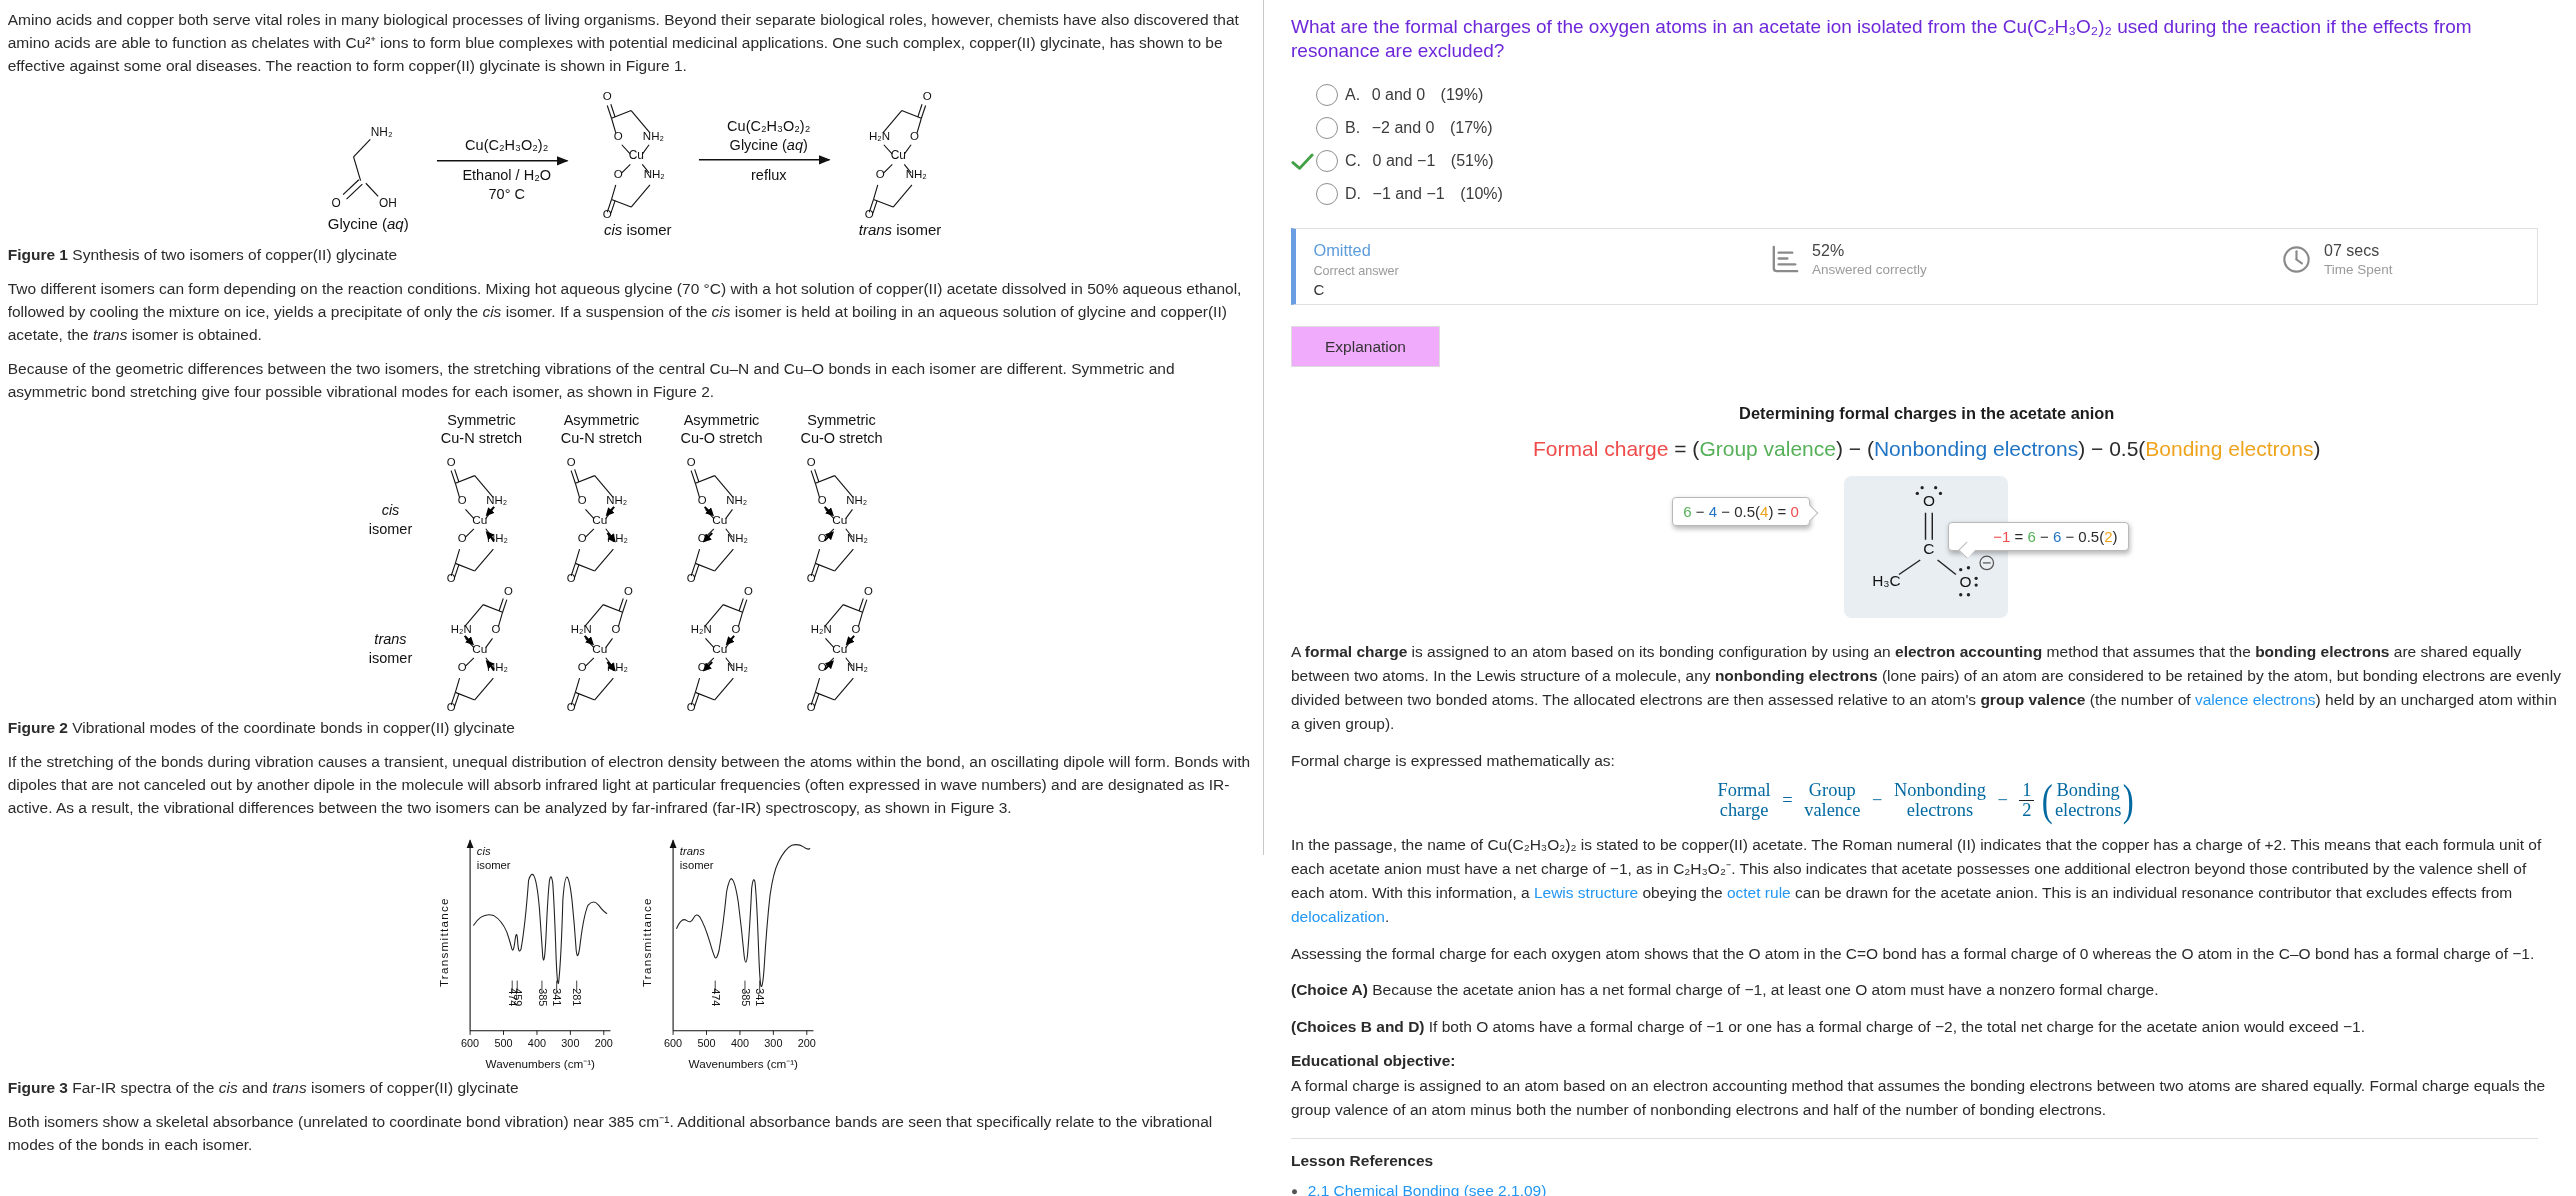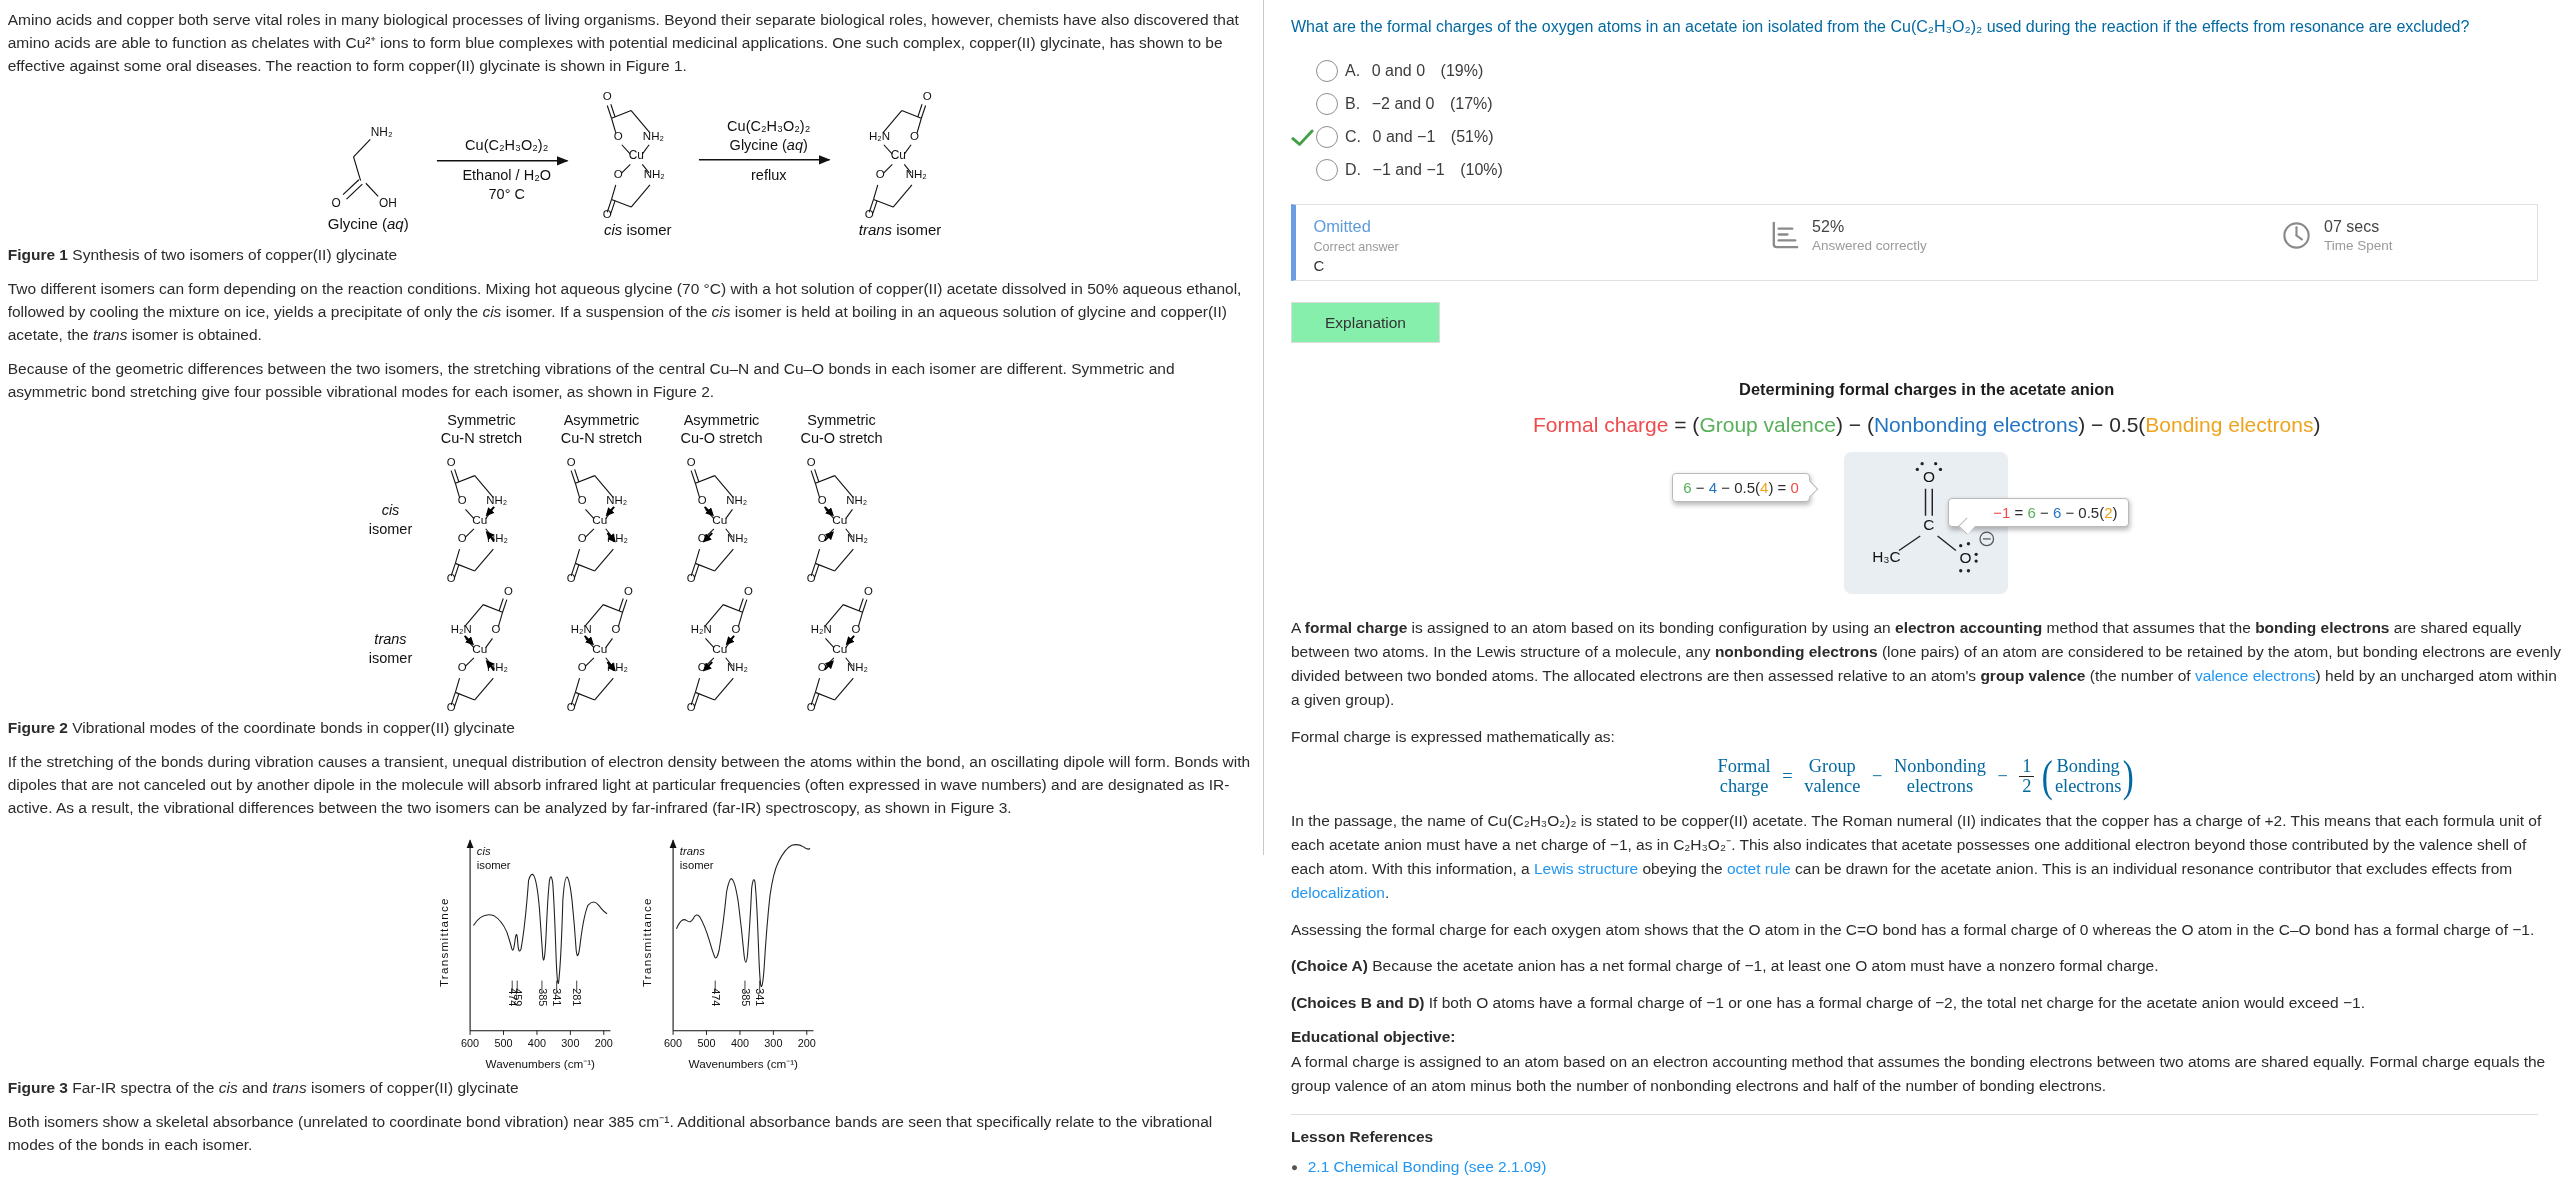--- a/index.html
+++ b/index.html
@@ -31,36 +31,36 @@
   .f2head{font-size:14.5px;line-height:18.4px;text-align:center;color:#111;padding-bottom:7.7px;}
   .rowlbl{font-size:14.5px;line-height:18.4px;text-align:center;color:#111;}
   
   .fig3{display:flex;justify-content:center;gap:15.5px;margin:1.9px 0 1.9px 0;}
   .spec text{font-size:13px;}
   .spec .axlbl{font-size:14px;}
   .spec .iso{font-size:13.5px;text-anchor:start;font-style:italic;}
   .spec .isow{font-size:13.5px;text-anchor:start;}
   .spec .ylab{font-size:14px;letter-spacing:1.5px;}
   
-  .question{font-size:16px;line-height:24px;color:#0369a1;margin:3.9px 0 15.5px 0;}
+  .question{font-size:19px;line-height:24px;color:#6d28d9;margin:3.9px 0 15.5px 0;}
   .option{position:relative;height:33px;display:flex;align-items:center;padding-left:54px;font-size:16px;color:#3c3c3c;cursor:pointer;}
   .option .radio{position:absolute;left:25px;width:22px;height:22px;border:1.4px solid #8f8f8f;border-radius:50%;background:#fff;box-sizing:border-box;}
   .option .check{position:absolute;left:0;top:6.8px;}
   .option .letter{margin-right:11.6px;}
   .option .opt-pct{margin-left:15.5px;}
   .resultbox{margin-top:17.4px;border:1px solid #e0e0e0;border-left:5.8px solid #6b9de3;display:flex;align-items:flex-start;padding:11.6px 17.4px;box-sizing:border-box;width:1247px;height:77px;}
   .res-col1{width:454px;}
   .res-status{color:#5d9cdb;font-size:16.4px;line-height:19.3px;}
   .res-sub{color:#9a9a9a;font-size:12.6px;line-height:16.4px;margin-top:2.9px;}
   .res-val{color:#333;font-size:15px;margin-top:1.9px;}
   .res-col{display:flex;align-items:center;gap:9.7px;}
   .res-col2{width:512px;}
   .res-big{font-size:16px;color:#454545;line-height:20px;}
   .res-lbl{font-size:13.5px;color:#9a9a9a;line-height:17.4px;}
-  .tab{margin-top:21px;width:147px;height:39px;border:1px solid #dcdcdc;display:flex;align-items:center;justify-content:center;font-size:15.5px;color:#333;background:#86efac;cursor:pointer;}
+  .tab{margin-top:21px;width:147px;height:39px;border:1px solid #dcdcdc;display:flex;align-items:center;justify-content:center;font-size:15.5px;color:#333;background:#f0abfc;cursor:pointer;}
   .exp-title{text-align:center;font-weight:bold;font-size:16.4px;margin-top:37px;color:#1d1d1d;}
   .exp-formula{text-align:center;font-size:21px;margin-top:13.5px;}
   .acetate-fig{position:relative;width:541px;height:155px;margin:11.6px auto 0 auto;}
   .acetate-box{position:absolute;left:188px;top:3.9px;width:164px;height:142px;background:#e9eef3;border-radius:7.7px;}
   .callout{position:absolute;background:#fff;border:1px solid #b9b9b9;border-radius:3.9px;box-shadow:1px 2.9px 5.8px rgba(0,0,0,.28);padding:4.8px 10.6px;font-size:15px;white-space:nowrap;}
   .callout .ptr{position:absolute;width:10.6px;height:10.6px;background:#fff;transform:rotate(45deg);}
   .co1{left:15.5px;top:25px;}
   .co1 .ptr{right:-5.8px;top:8.7px;border-top:1px solid #b9b9b9;border-right:1px solid #b9b9b9;}
   .co2{left:292px;top:50px;padding-left:44px;}
   .co2 .ptr{left:11.6px;bottom:-5.8px;border-bottom:1px solid #b9b9b9;border-left:1px solid #b9b9b9;}

